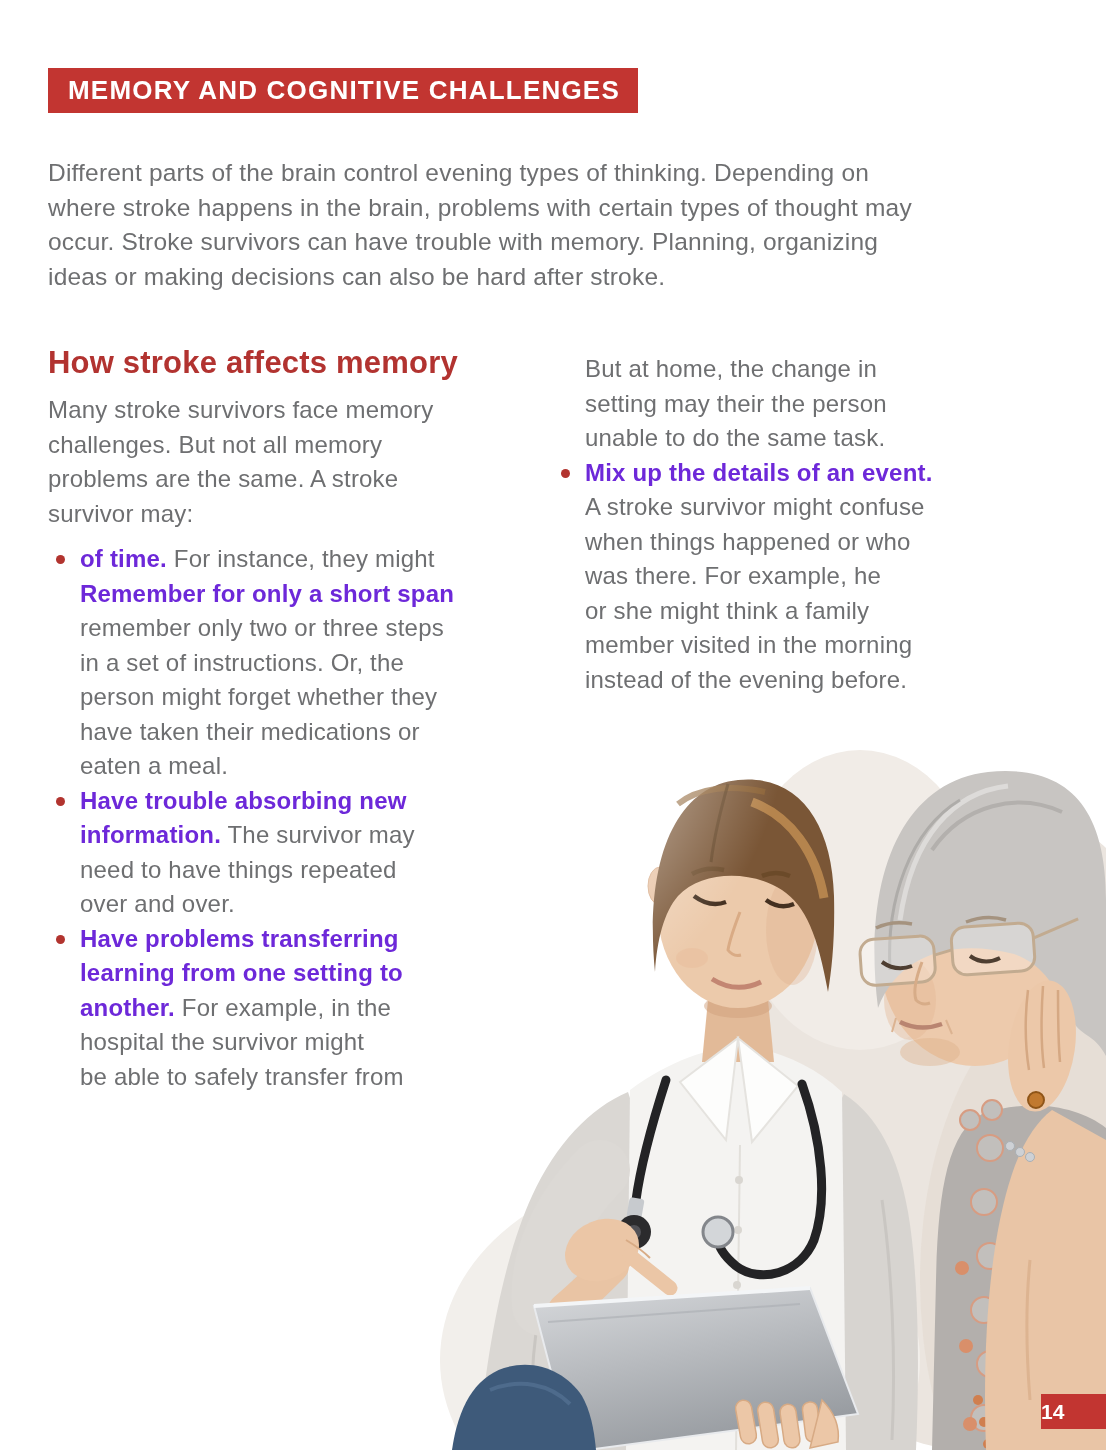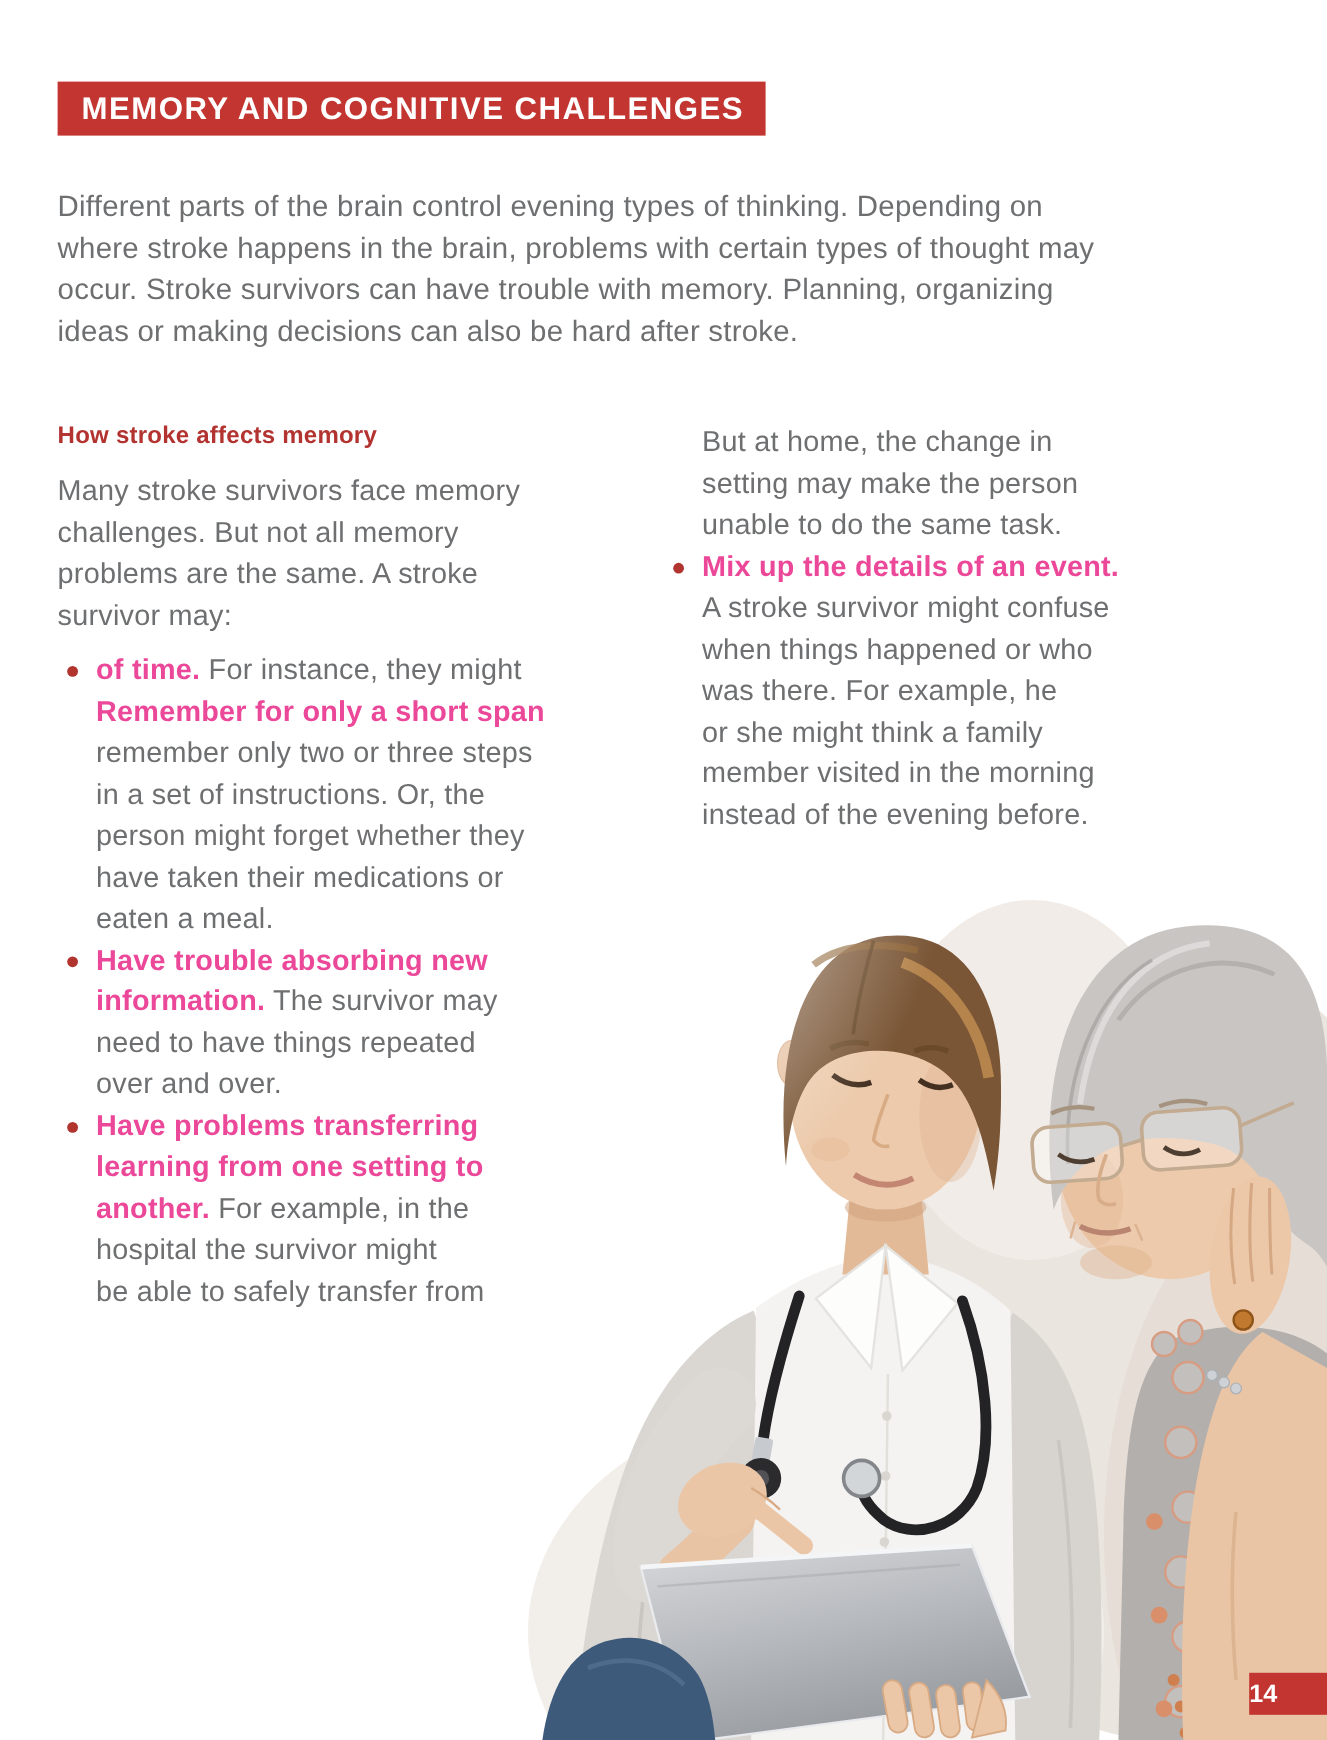--- a/index.html
+++ b/index.html
@@ -17,26 +17,26 @@
   .intro{
     position:absolute;left:48px;top:156px;z-index:2;
   }
   .intro .line{
     font-size:24.5px;line-height:34.5px;color:#6e6f71;letter-spacing:.2px;white-space:nowrap;
   }
   .col{position:absolute;z-index:2;}
   .col-left{left:48px;top:346px;width:480px;}
   .col-right{left:553px;top:352px;width:480px;}
   .sub-heading{
-    margin:0 0 13px 0;font-size:20px;line-height:34px;color:#b23330;font-weight:bold;letter-spacing:.2px;
+    margin:0 0 13px 0;font-size:31px;line-height:34px;color:#b23330;font-weight:bold;letter-spacing:.2px;
   }
   .para .line,.bullet .line{
     font-size:24px;line-height:34.5px;color:#6e6f71;letter-spacing:.2px;white-space:nowrap;
   }
-  .line strong{color:#ec4899;font-weight:bold;}
+  .line strong{color:#6d28d9;font-weight:bold;}
   .para.indent{padding-left:32px;}
   .bullets{margin-top:0;}
   .col-left .bullets{margin-top:11px;}
   .bullet{display:flex;align-items:flex-start;}
   .bullet .dot{
     flex:none;width:9px;height:9px;border-radius:50%;background:#b2342f;margin:13px 0 0 8px;
   }
   .bullet .bullet-lines{padding-left:15px;}
   .photo{
     position:absolute;left:430px;top:700px;width:676px;height:750px;z-index:1;
@@ -102,21 +102,21 @@
             <div class="line">hospital the survivor might</div>
             <div class="line">be able to safely transfer from</div>
           </div>
         </div>
       </div>
   </div>
 
   <div class="col col-right">
     <div class="para indent">
         <div class="line">But at home, the change in</div>
-        <div class="line">setting may make the person</div>
+        <div class="line">setting may their the person</div>
         <div class="line">unable to do the same task.</div>
       </div>
     <div class="bullets">
         <div class="bullet">
           <span class="dot"></span>
           <div class="bullet-lines">
             <div class="line"><strong>Mix up the details of an event.</strong></div>
             <div class="line">A stroke survivor might confuse</div>
             <div class="line">when things happened or who</div>
             <div class="line">was there. For example, he</div>

